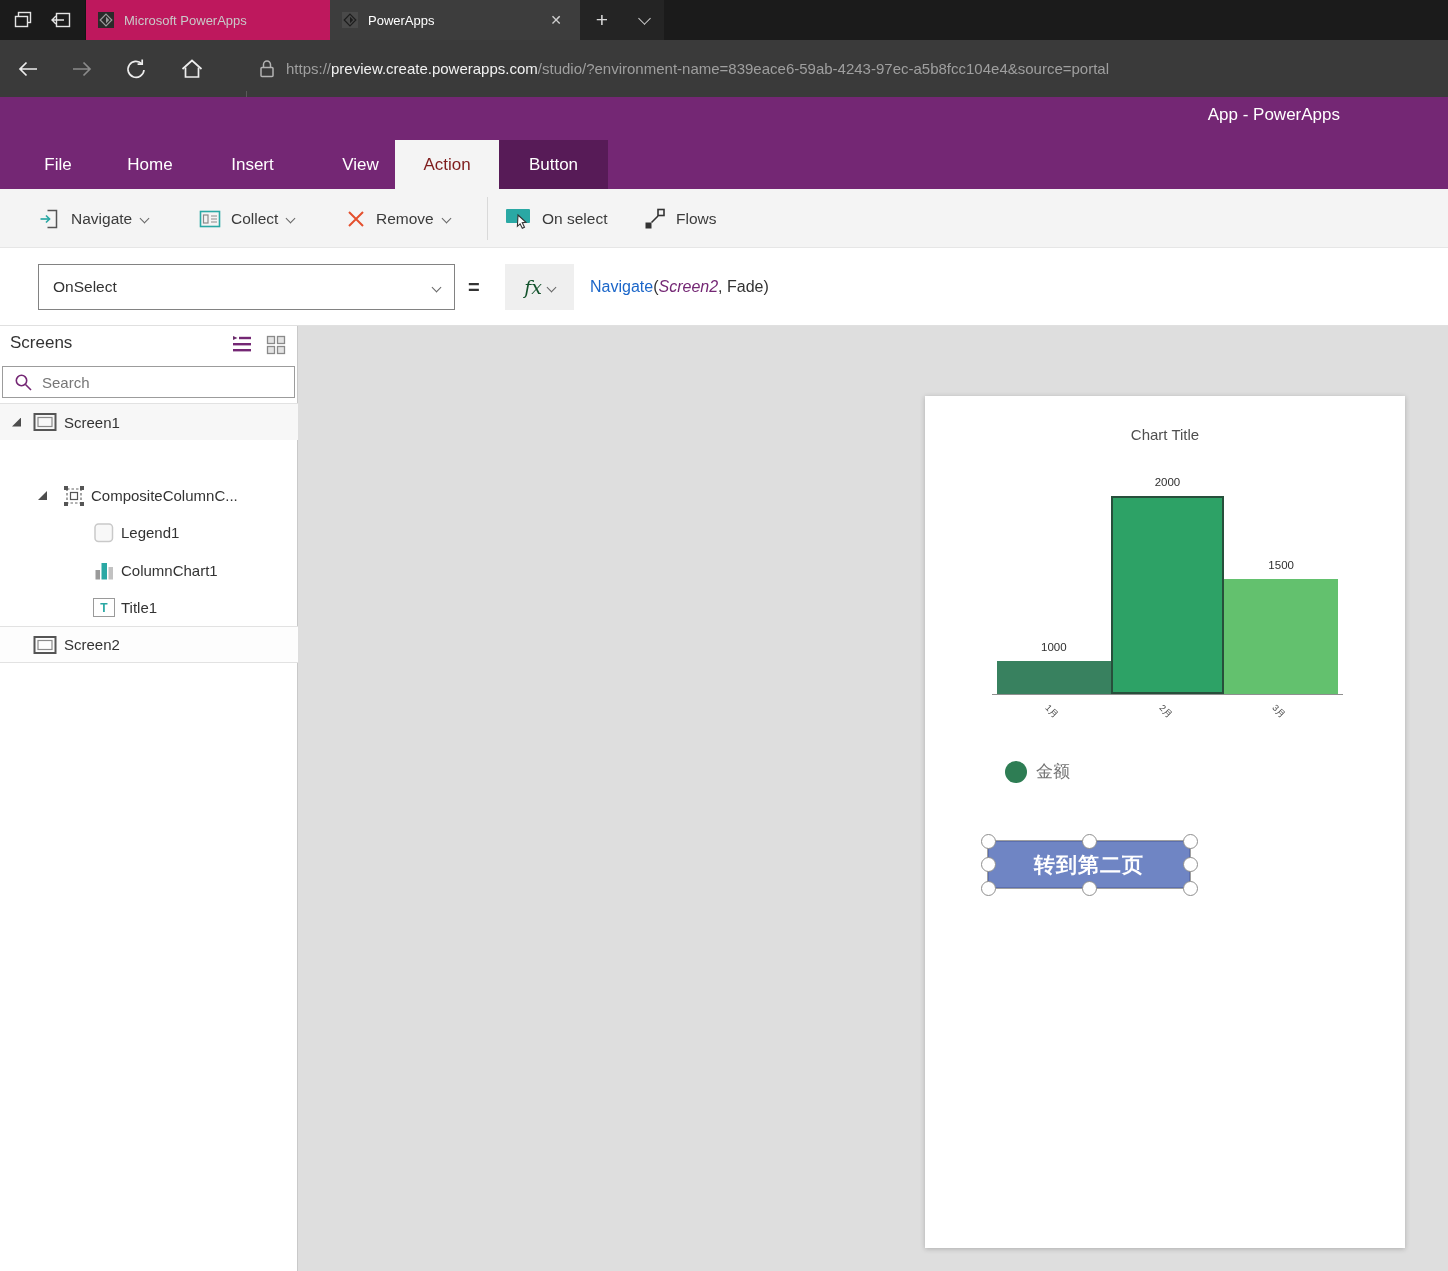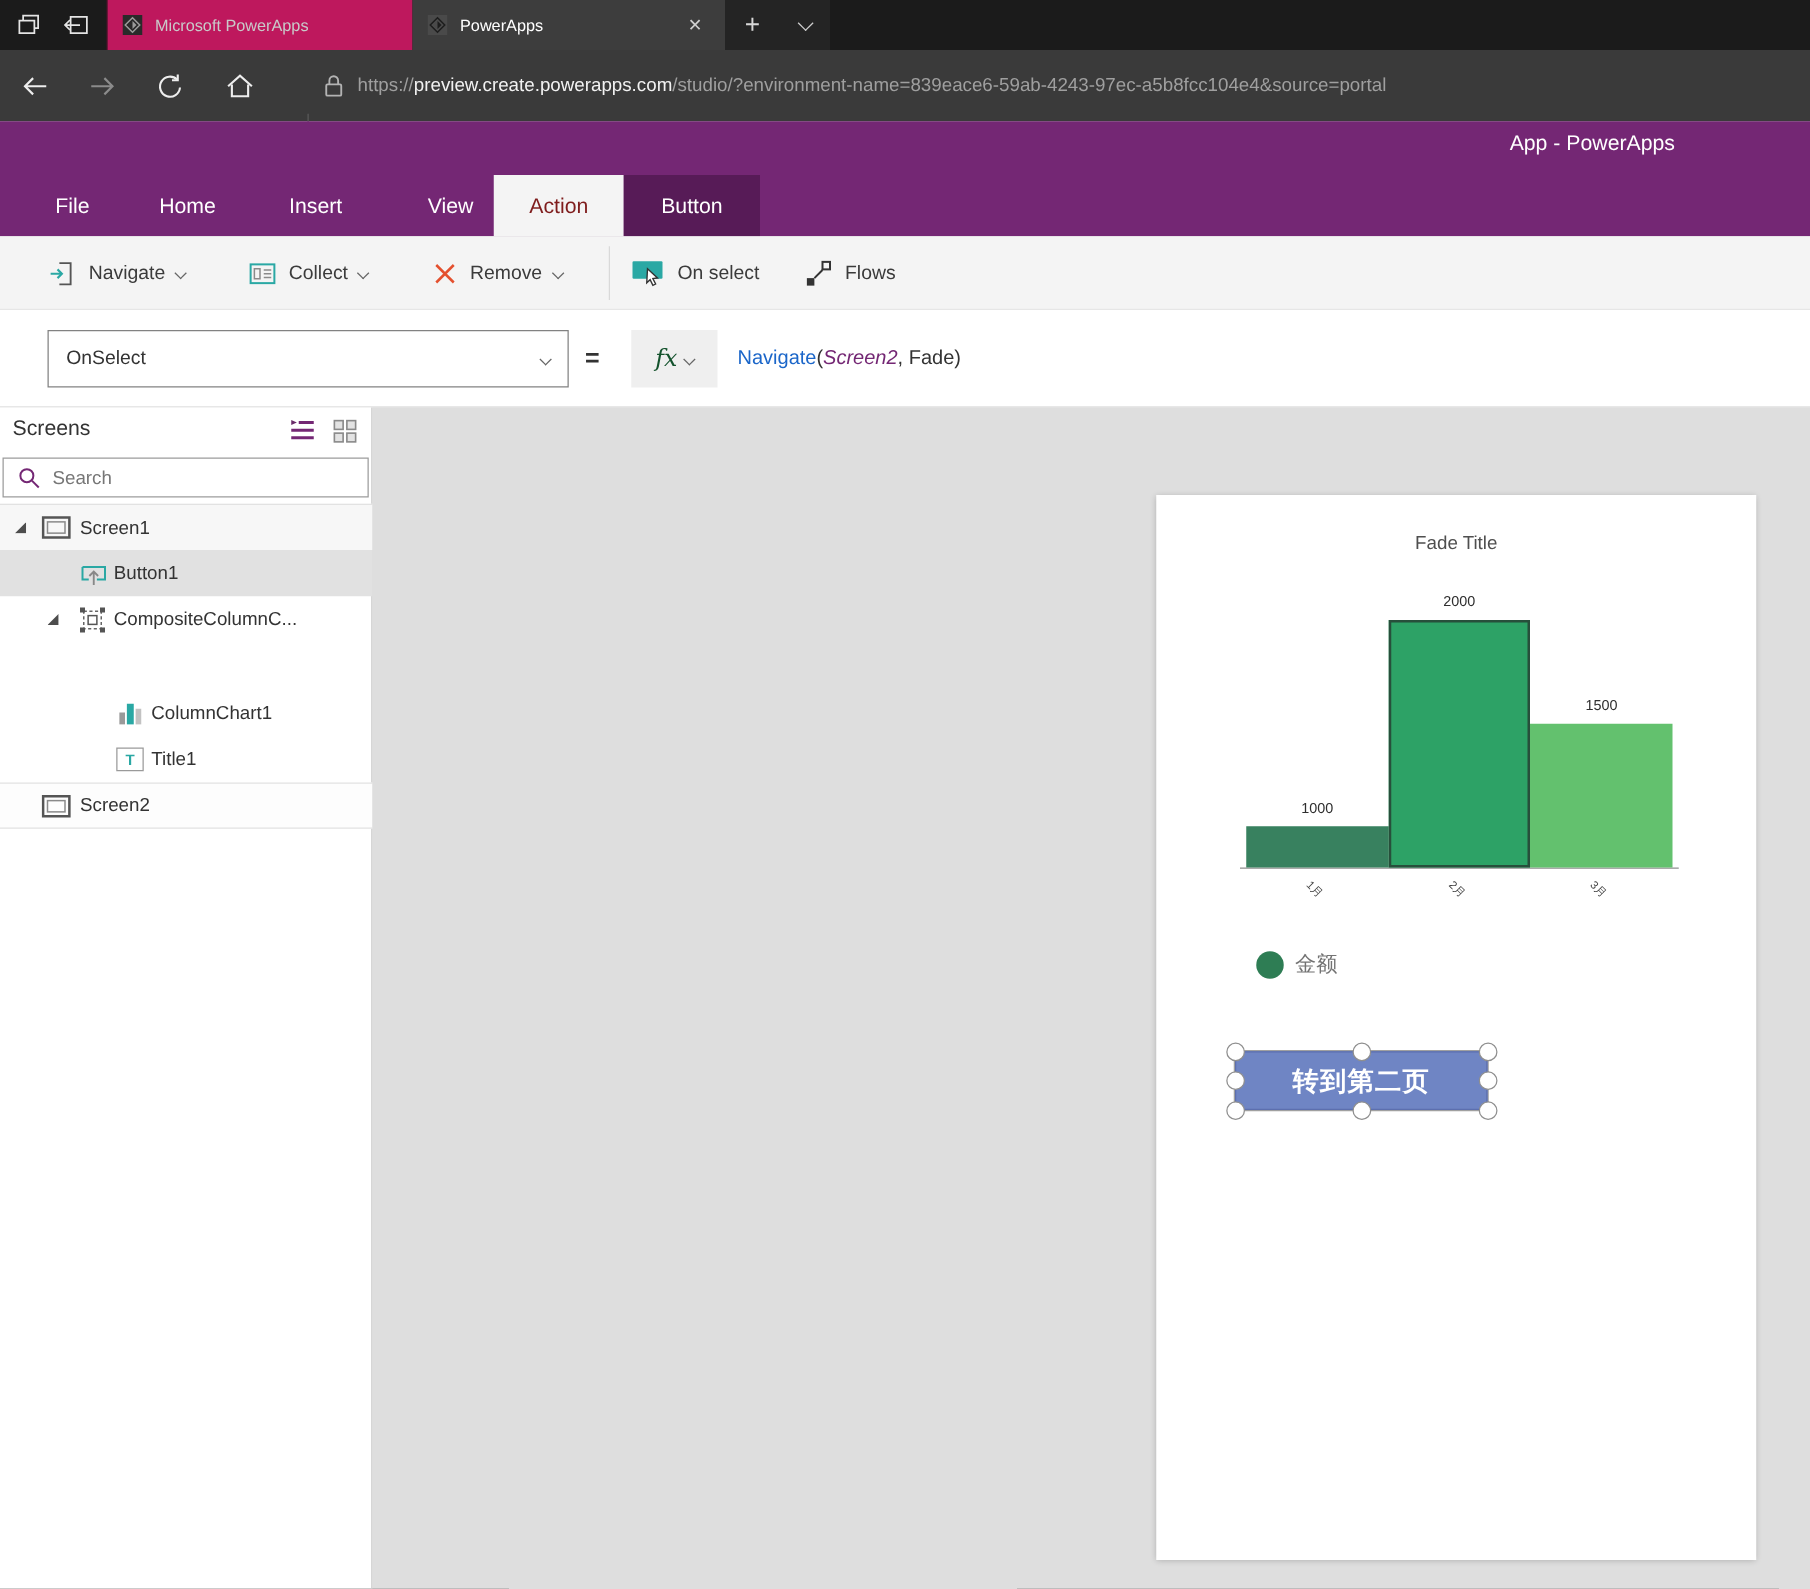--- a/index.html
+++ b/index.html
@@ -270,46 +270,44 @@
       <span class="tri" style="left:12px"></span>
       <span class="t-ic" style="left:33px">
         <svg width="24" height="20" viewBox="0 0 24 20">
             <rect x="1.5" y="2" width="21" height="16" fill="none" stroke="#555" stroke-width="2"></rect>
             <rect x="5" y="5.5" width="14" height="9" fill="none" stroke="#8a8a8a" stroke-width="1.2"></rect>
           </svg>
       </span>
       <span class="lbl" style="margin-left:64px">Screen1</span>
     </div>
 
-    <div class="trow r-button1">
-      <span class="t-ic" style="left:64px">
-        <svg width="22" height="22" viewBox="0 0 22 22">
-            <path d="M2 5.5h18v10h-6.5" fill="none" stroke="#2aa8a4" stroke-width="1.6"></path>
-            <path d="M2 5.5v10h5" fill="none" stroke="#2aa8a4" stroke-width="1.6"></path>
-            <path d="M11 20V9.5M7.5 12.8 11 9.2l3.5 3.6" fill="none" stroke="#888" stroke-width="1.5"></path>
-          </svg>
-      </span>
-      <span class="lbl" style="margin-left:91px">Button1</span>
-    </div>
 
     <div class="trow r-comp">
       <span class="tri" style="left:38px"></span>
       <span class="t-ic" style="left:63px">
         <svg width="22" height="22" viewBox="0 0 22 22">
             <rect x="4" y="4" width="14" height="14" fill="none" stroke="#666" stroke-width="1.2" stroke-dasharray="2.5 2"></rect>
             <rect x="1" y="1" width="4" height="4" fill="#555"></rect>
             <rect x="17" y="1" width="4" height="4" fill="#555"></rect>
             <rect x="1" y="17" width="4" height="4" fill="#555"></rect>
             <rect x="17" y="17" width="4" height="4" fill="#555"></rect>
             <rect x="7.5" y="7.5" width="7" height="7" fill="none" stroke="#555" stroke-width="1.2"></rect>
           </svg>
       </span>
       <span class="lbl" style="margin-left:91px">CompositeColumnC...</span>
     </div>
 
+    <div class="trow r-legend">
+      <span class="t-ic" style="left:93px">
+        <svg width="22" height="22" viewBox="0 0 22 22">
+            <rect x="2" y="2" width="17.5" height="17.5" rx="3.5" fill="#f8f8f8" stroke="#c9c9c9" stroke-width="1.5"></rect>
+          </svg>
+      </span>
+      <span class="lbl" style="margin-left:121px">Legend1</span>
+    </div>
 
     <div class="trow r-cchart">
       <span class="t-ic" style="left:93px">
         <svg width="22" height="22" viewBox="0 0 22 22">
             <rect x="2.5" y="10" width="4.5" height="9.5" fill="#9a9a9a"></rect>
             <rect x="8.5" y="3" width="5.5" height="16.5" fill="#2aa8a4"></rect>
             <rect x="15.5" y="7" width="4.5" height="12.5" fill="#c2c2c2"></rect>
           </svg>
       </span>
       <span class="lbl" style="margin-left:121px">ColumnChart1</span>
@@ -328,21 +326,21 @@
             <rect x="1.5" y="2" width="21" height="16" fill="none" stroke="#555" stroke-width="2"></rect>
             <rect x="5" y="5.5" width="14" height="9" fill="none" stroke="#8a8a8a" stroke-width="1.2"></rect>
           </svg>
       </span>
       <span class="lbl" style="margin-left:64px">Screen2</span>
     </div>
   </div>
 
   <div class="canvas">
     <div class="appscreen">
-      <div class="chart-title">Fade Title</div>
+      <div class="chart-title">Chart Title</div>
       <div class="plot">
           <div class="cbar" style="left: 5px; width: 113.667px; height: 33px; background: rgb(56, 129, 95);"></div>
           <div class="cval" style="left: 5px; width: 113.667px; bottom: 41px;">1000</div>
           <div class="ccat" style="left: 58.8333px; top: 213px;">1月</div>
           <div class="cbar sel" style="left: 118.667px; width: 113.667px; height: 198px; background: rgb(45, 162, 102);"></div>
           <div class="cval" style="left: 118.667px; width: 113.667px; bottom: 206px;">2000</div>
           <div class="ccat" style="left: 172.5px; top: 213px;">2月</div>
           <div class="cbar" style="left: 232.333px; width: 113.667px; height: 115px; background: rgb(99, 193, 110);"></div>
           <div class="cval" style="left: 232.333px; width: 113.667px; bottom: 123px;">1500</div>
           <div class="ccat" style="left: 286.167px; top: 213px;">3月</div>

